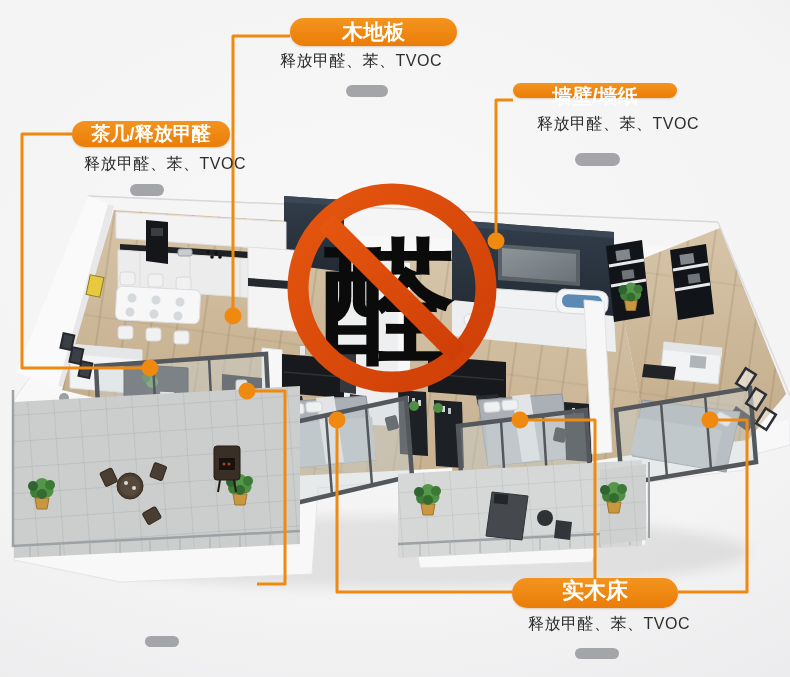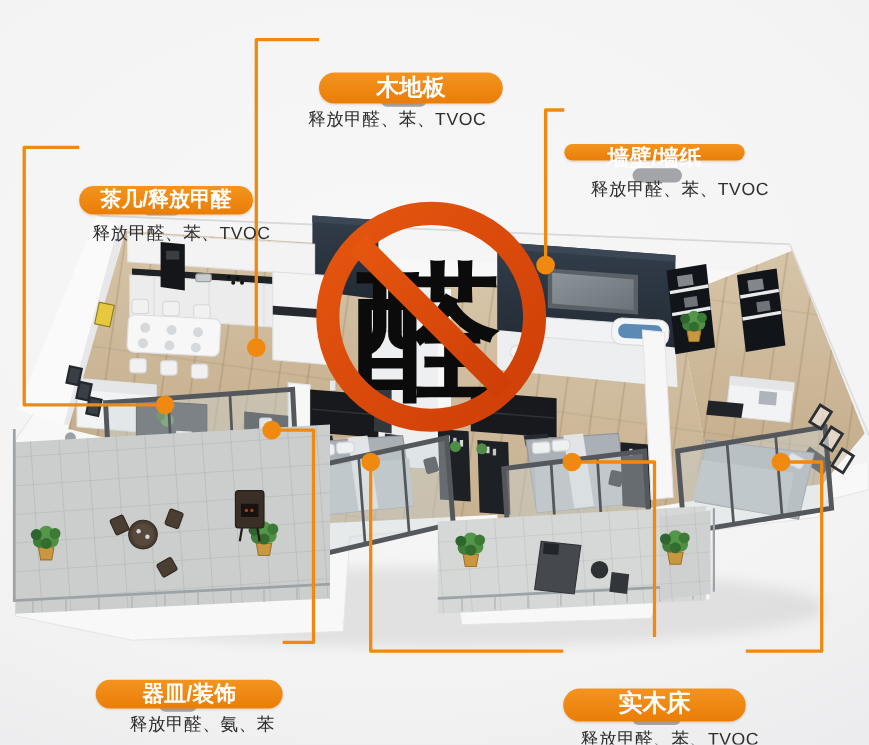--- a/index.html
+++ b/index.html
@@ -2,21 +2,21 @@
 <html><head>
 <meta charset="utf-8">
 <style>
   html,body{margin:0;padding:0;background:#eceff0;}
   .stage{
     position:relative;width:790px;height:677px;overflow:hidden;
     font-family:"Liberation Sans","DejaVu Sans",sans-serif;
     background:radial-gradient(120% 95% at 45% 38%, #f8f8f9 0%, #f3f3f4 55%, #eaeaec 85%, #e2e2e5 100%);
   }
   svg.scene{position:absolute;left:0;top:0;z-index:1;}
-  .callout{position:absolute;z-index:30;margin-top:48px;}
+  .callout{position:absolute;z-index:30;}
   .pill{
     background:linear-gradient(180deg,#f3941f,#ea7d07);
     color:#fff;font-weight:bold;text-align:center;
     border-radius:999px;white-space:nowrap;
     box-shadow:0 1px 2px rgba(160,90,0,0.25);
   }
   .desc{
     position:absolute;color:#2e2e2e;text-align:right;white-space:nowrap;
     font-size:16px;letter-spacing:0.5px;
   }
@@ -369,24 +369,20 @@
 <div class="callout" style="left:513px;top:83px;">
   <div class="pill" style="width:164px;height:15px;line-height:27px;font-size:20px;">墙壁/墙纸</div>
   <div class="desc" style="left:-22px;top:31px;width:208px;">释放甲醛、苯、TVOC</div>
 </div>
 
 <div class="callout" style="left:72px;top:121px;">
   <div class="pill" style="width:158px;height:26px;line-height:26px;font-size:19px;">茶几/释放甲醛</div>
   <div class="desc" style="left:-16px;top:33px;width:190px;">释放甲醛、苯、TVOC</div>
 </div>
 
-<div class="callout" style="left:87px;top:570px;">
-  <div class="pill" style="width:170px;height:26px;line-height:26px;font-size:20px;">器皿/装饰</div>
-  <div class="desc" style="left:7px;top:31px;width:156px;">释放甲醛、氨、苯</div>
-</div>
 
 <div class="callout" style="left:512px;top:578px;">
   <div class="pill" style="width:166px;height:30px;line-height:30px;font-size:22px;font-family:Liberation Mono, monospace;">实木床</div>
   <div class="desc" style="left:-12px;top:36px;width:190px;">释放甲醛、苯、TVOC</div>
 </div>
 
 <div class="minipill" style="left:346px;top:85px;width:42px;height:12px;"></div>
 <div class="minipill" style="left:575px;top:153px;width:45px;height:13px;"></div>
 <div class="minipill" style="left:130px;top:184px;width:34px;height:12px;"></div>
 <div class="minipill" style="left:145px;top:636px;width:34px;height:11px;"></div>

